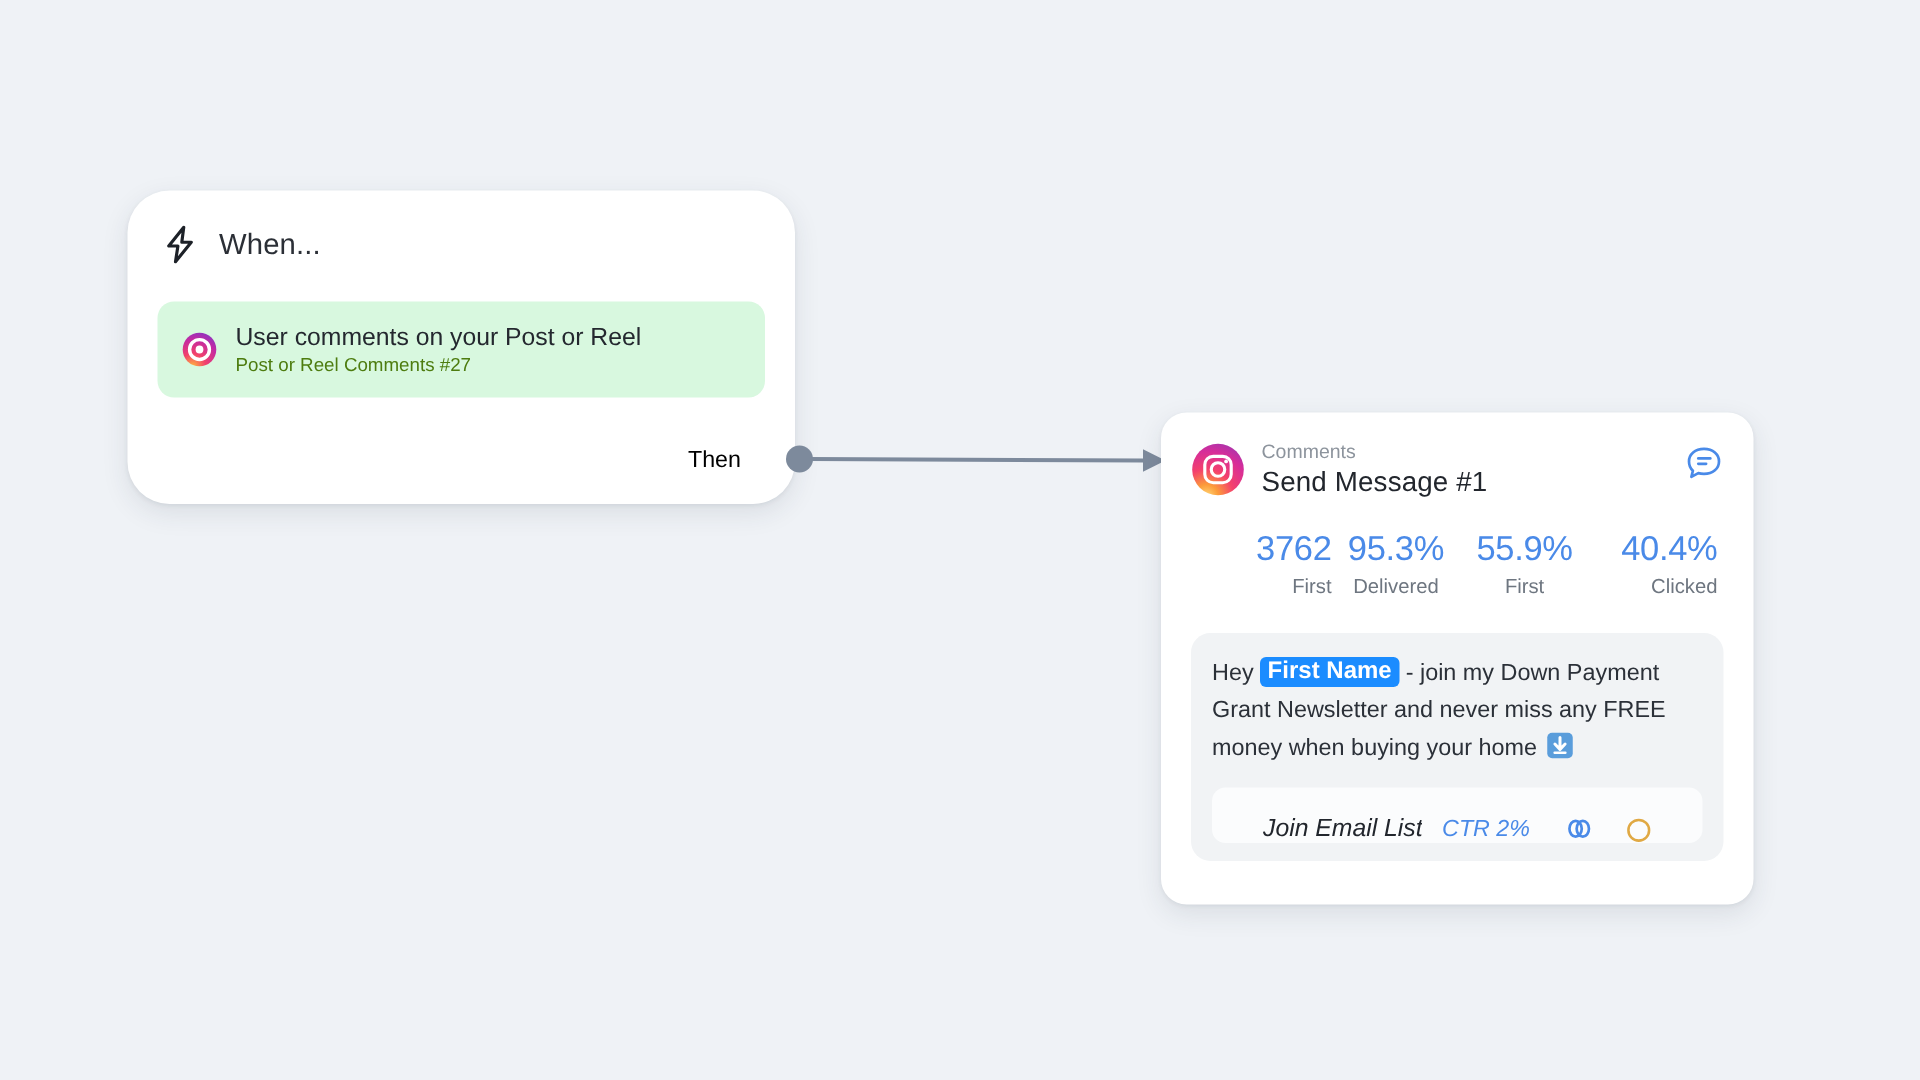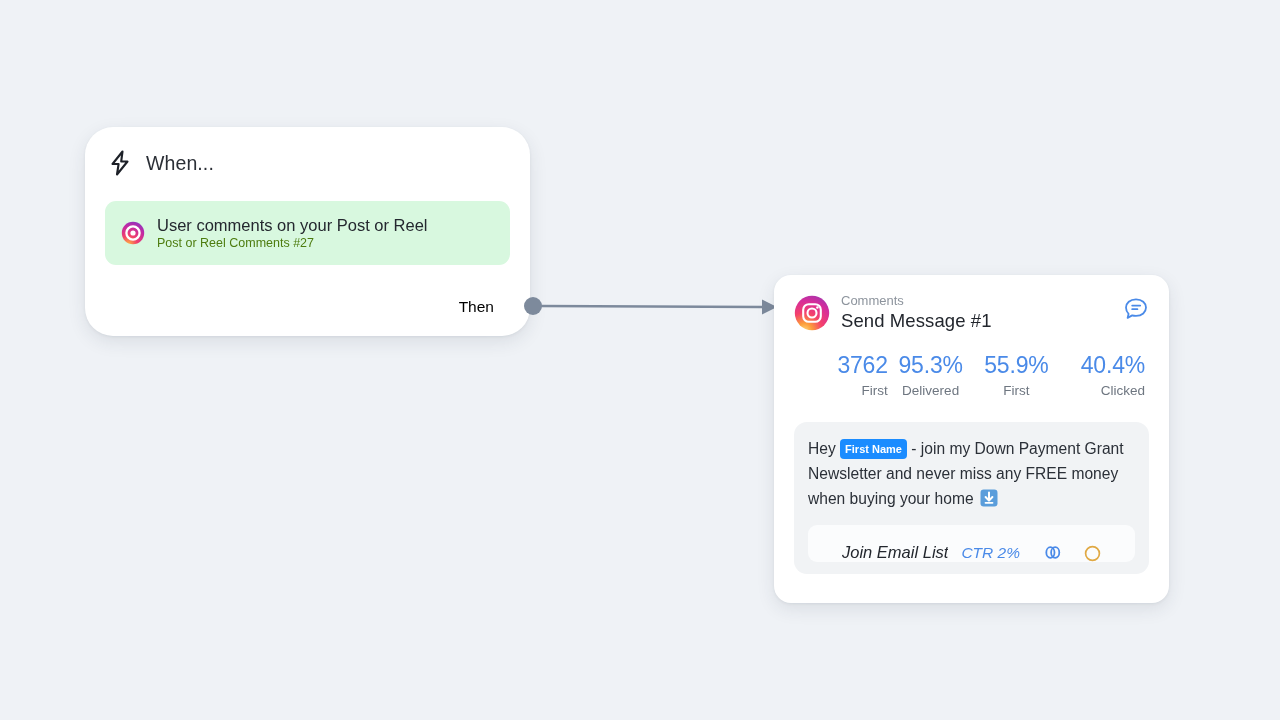--- a/index.html
+++ b/index.html
@@ -150,21 +150,21 @@
     line-height: 25px;
     color: #2b3038;
   }
   .merge-tag {
     display: inline-block;
     background: #1b8cff;
     color: #ffffff;
     font-weight: bold;
     border-radius: 4px;
     padding: 0 5px;
-    font-size: 11px;
+    font-size: 16px;
     line-height: 20px;
     vertical-align: 1px;
   }
   .emoji-dl {
     display: inline-block;
     width: 18px; height: 18px;
     vertical-align: -3px;
     margin-left: 2px;
   }
 

